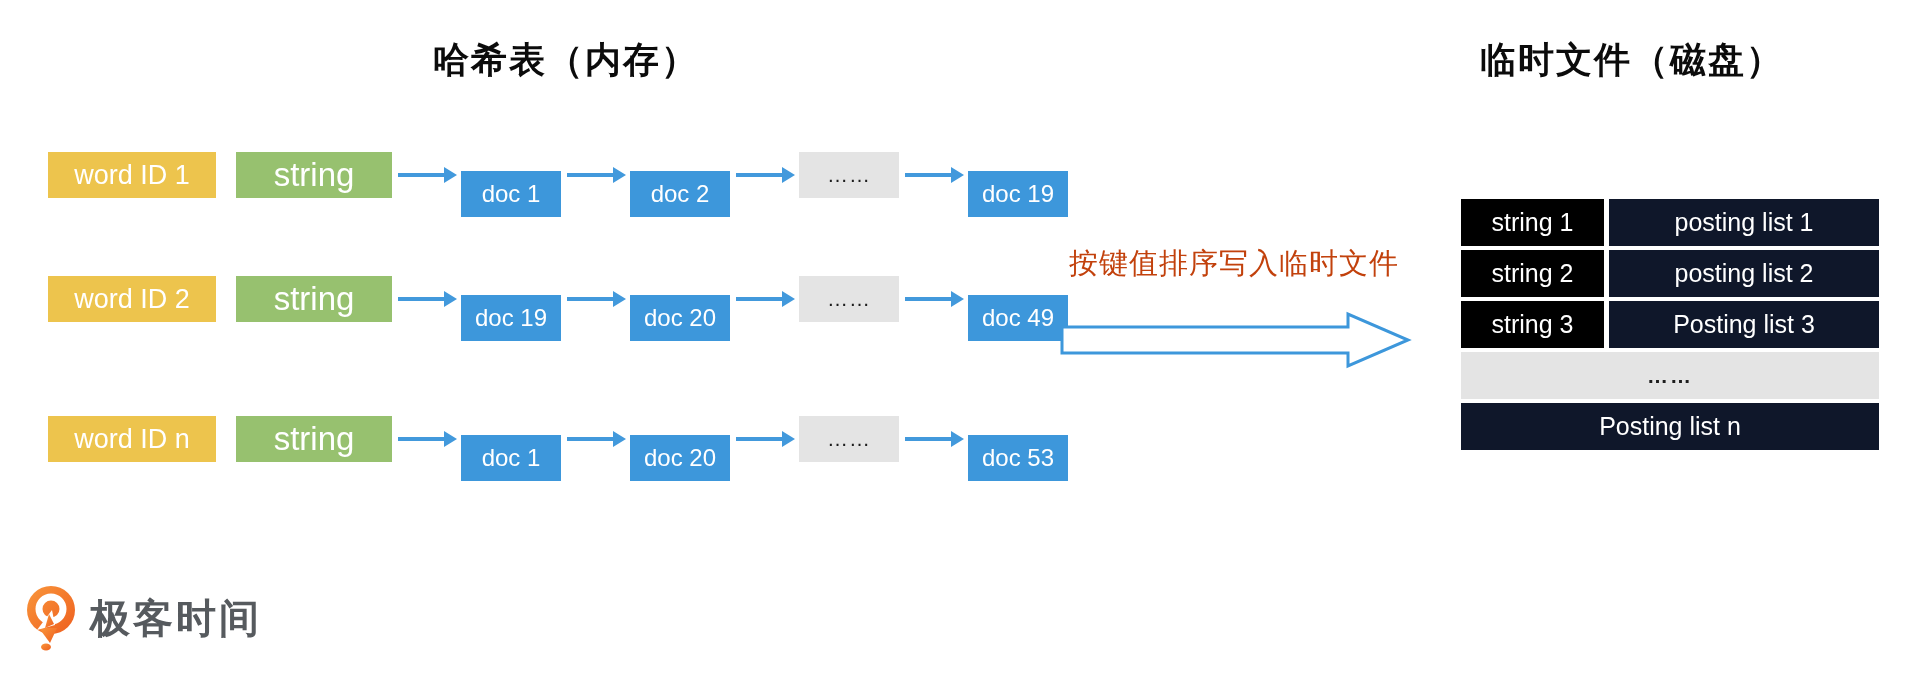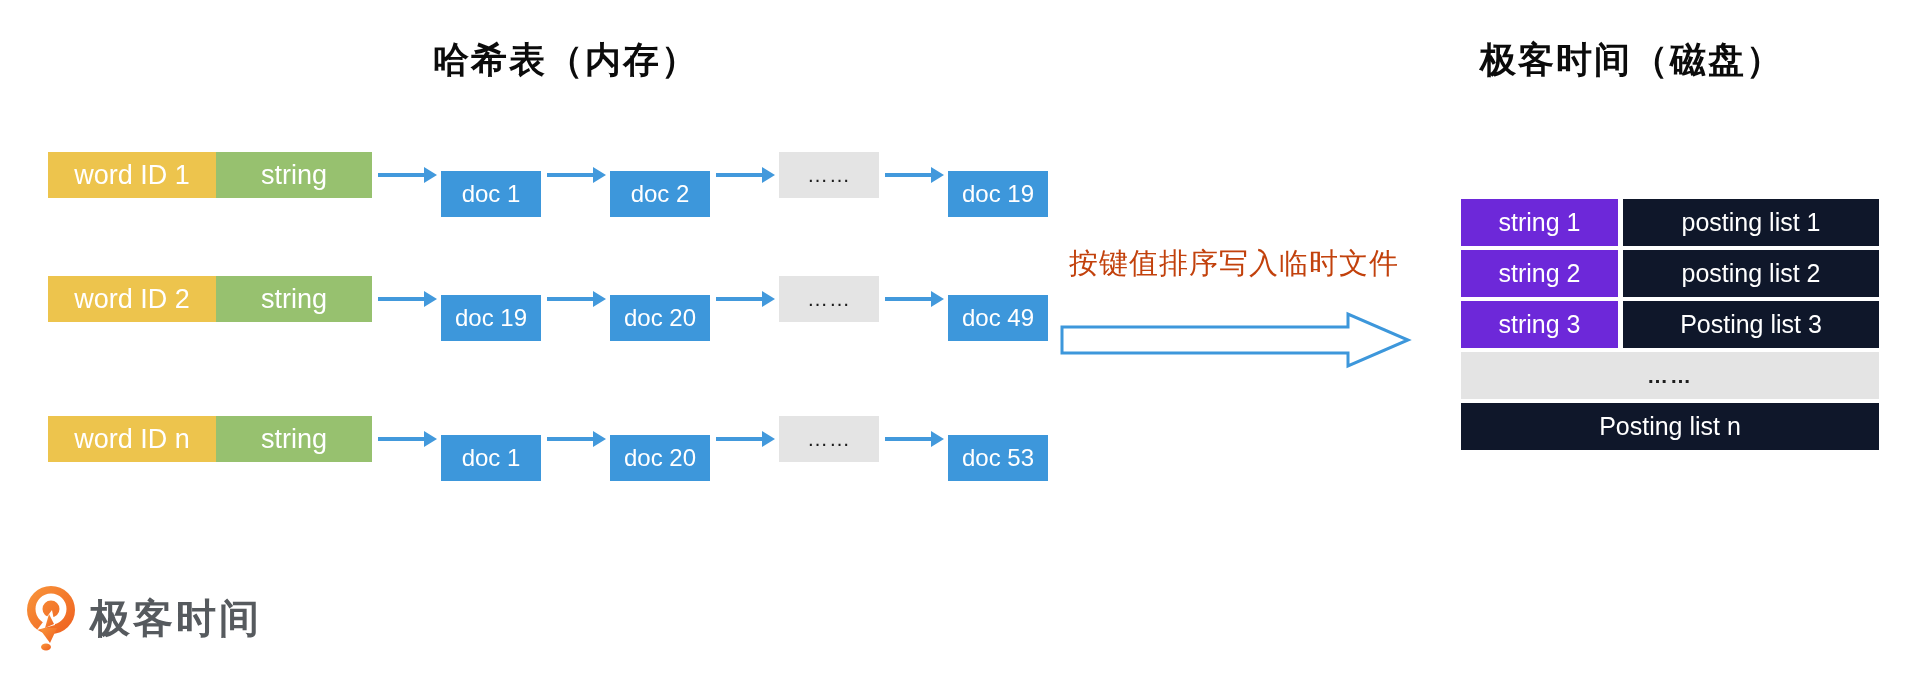--- a/index.html
+++ b/index.html
@@ -18,21 +18,21 @@
   .title-left{left:566px;}
   .title-right{left:1632px;}
 
   
   .hash-row{position:absolute;left:48px;display:flex;align-items:center;height:46px;}
   .cell{
     height:46px;display:flex;align-items:center;justify-content:center;
     color:#ffffff;white-space:nowrap;
   }
   .cell-yellow{width:168px;background:#EDC44D;font-size:27px;}
-  .cell-green{width:156px;background:#97C16F;font-size:27px;}
+  .cell-green{width:156px;background:#97C16F;font-size:33px;margin-left:20px;}
   .cell-doc{width:100px;background:#3D97DB;font-size:24px;margin-top:37px;}
   .cell-ellipsis{width:100px;background:#E4E4E4;color:#1d1d1d;font-size:21px;letter-spacing:1px;}
 
   .connector{
     position:relative;width:46px;height:4px;background:#4299DC;
     margin:0 17px 0 6px;flex:none;
   }
   .connector::after{
     content:"";position:absolute;left:100%;top:50%;transform:translateY(-50%);
     border-left:13px solid #4299DC;
@@ -43,33 +43,33 @@
   .transfer-label{
     position:absolute;left:1234px;top:244px;transform:translateX(-50%);
     font-size:29px;font-weight:500;color:#c2410c;white-space:nowrap;letter-spacing:1px;
   }
   .big-arrow{position:absolute;left:1060px;top:311px;}
 
   
   .temp-table{position:absolute;left:1461px;top:199px;width:418px;}
   .t-row{display:flex;gap:5px;margin-bottom:4px;height:47px;}
   .t-cell{display:flex;align-items:center;justify-content:center;color:#fff;white-space:nowrap;}
-  .t-green{width:157px;background:#6d28d9;font-size:25px;}
+  .t-green{width:143px;background:#000000;font-size:25px;}
   .t-blue{flex:1;background:#0f172a;font-size:25px;}
   .t-grayfull{width:100%;background:#E4E4E4;color:#1d1d1d;font-size:21px;font-weight:700;letter-spacing:2px;}
 
   
   .logo{position:absolute;left:25px;top:584px;display:flex;align-items:center;gap:13px;}
   .logo-text{font-size:40px;font-weight:600;color:#565A5E;letter-spacing:3px;white-space:nowrap;}
 </style>
 </head>
 <body>
 
 <div class="title title-left">哈希表（内存）</div>
-<div class="title title-right">极客时间（磁盘）</div>
+<div class="title title-right">临时文件（磁盘）</div>
 
 <div class="hash-row" style="top:152px">
   <div class="cell cell-yellow">word ID 1</div>
   <div class="cell cell-green">string</div>
   <div class="connector"></div>
   <div class="cell cell-doc">doc 1</div>
   <div class="connector"></div>
   <div class="cell cell-doc">doc 2</div>
   <div class="connector"></div>
   <div class="cell cell-ellipsis">……</div>

